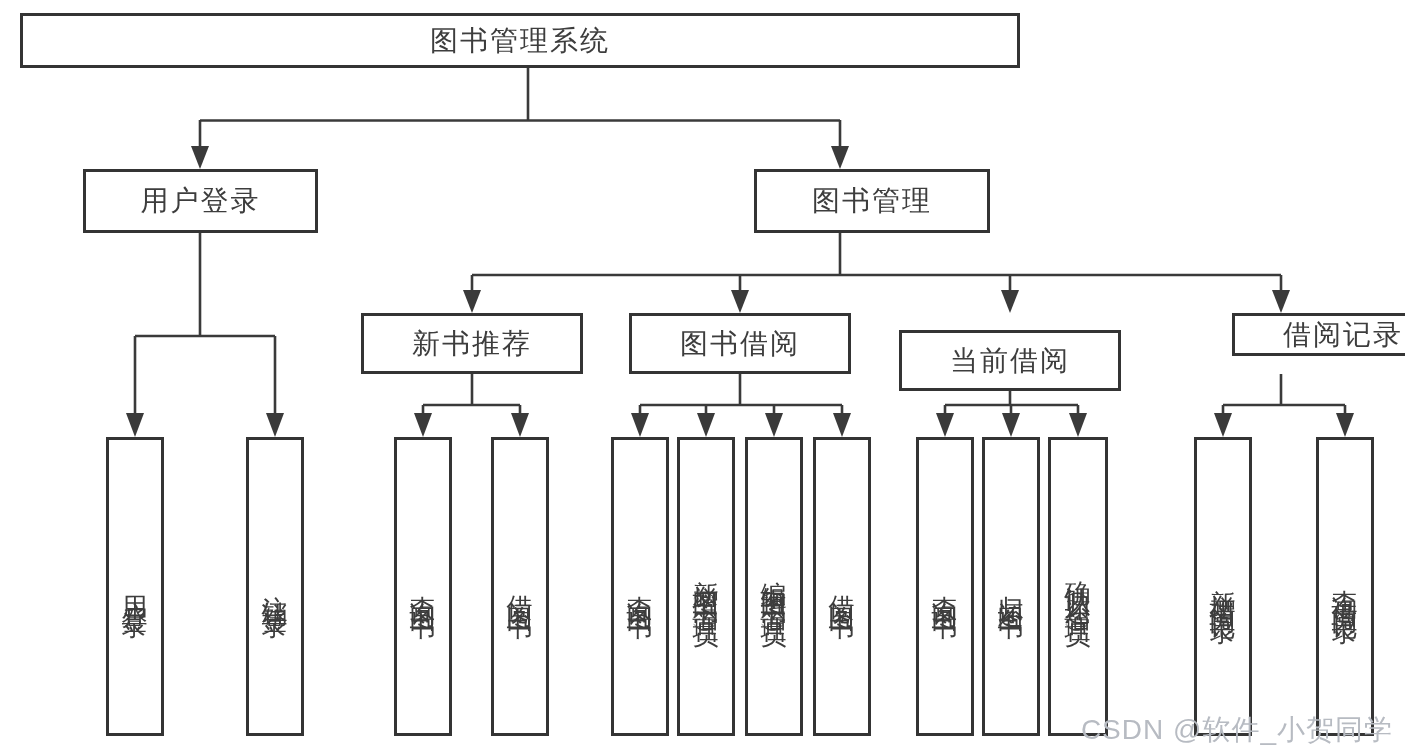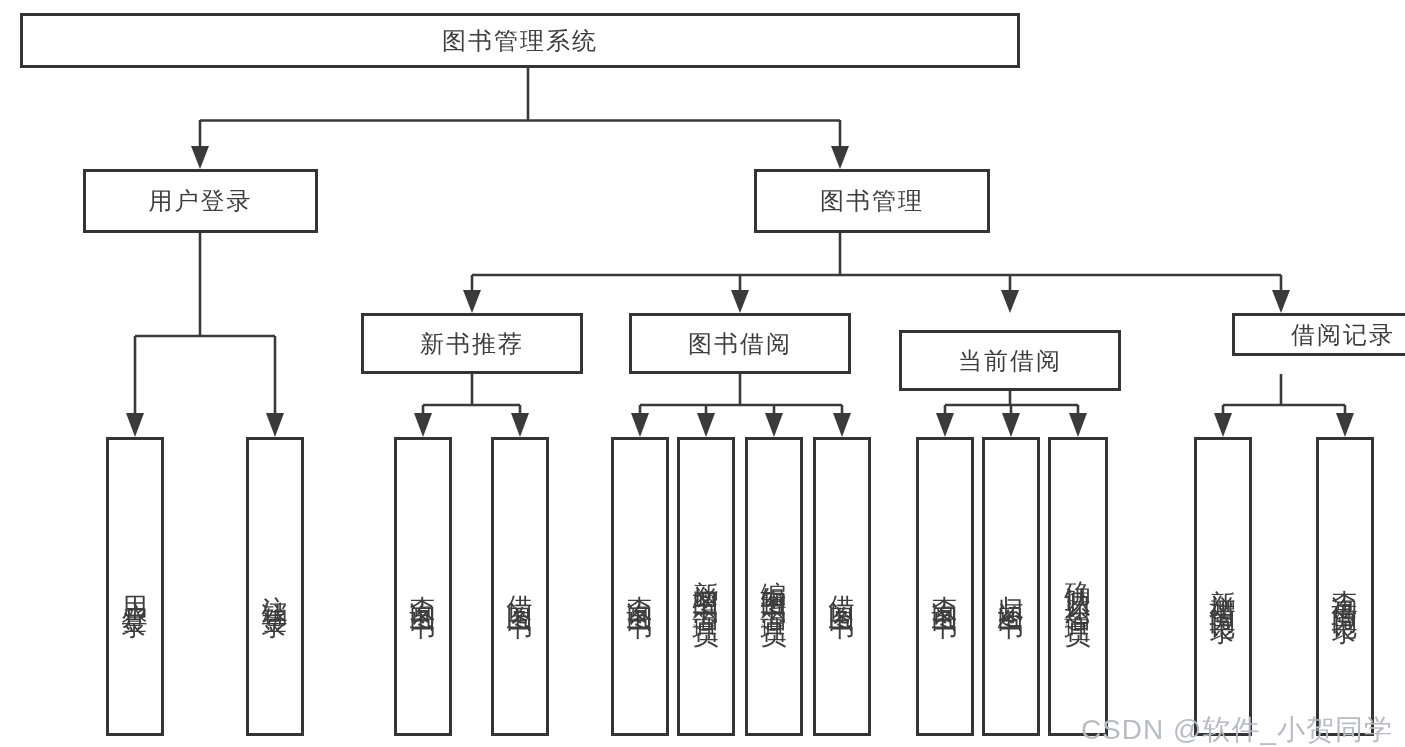--- a/index.html
+++ b/index.html
@@ -14,21 +14,21 @@
   #connectors { position:absolute; left:0; top:0; width:1405px; height:747px; }
   #connectors line { stroke: var(--line, #3a3a3a); stroke-width: 2.6; }
   #connectors polygon { fill: var(--line, #3a3a3a); }
   .hbox {
     position: absolute;
     background: #ffffff;
     border: 3px solid var(--border, #343434);
     display: flex;
     align-items: center;
     justify-content: center;
-    font-size: 24px;
+    font-size: 28px;
     color: var(--text, #3d3d3d);
     letter-spacing: 2px;
     box-sizing: border-box;
   }
   .leaf {
     position: absolute;
     top: 437px;
     width: 58px;
     height: 299px;
     background: #ffffff;

